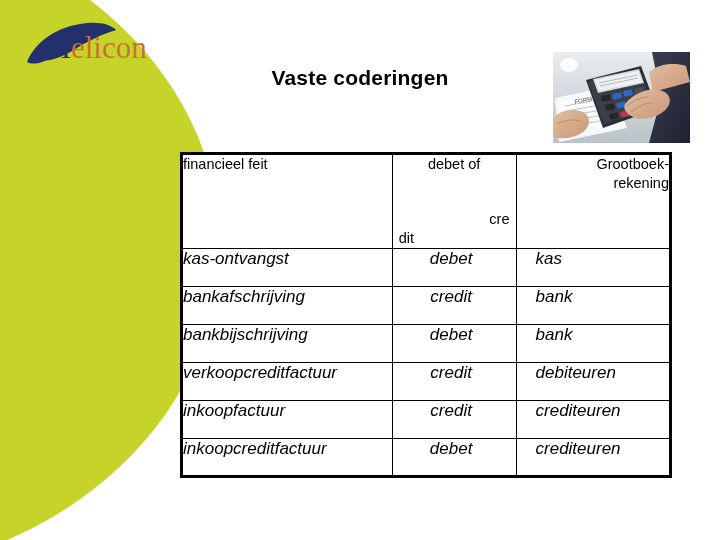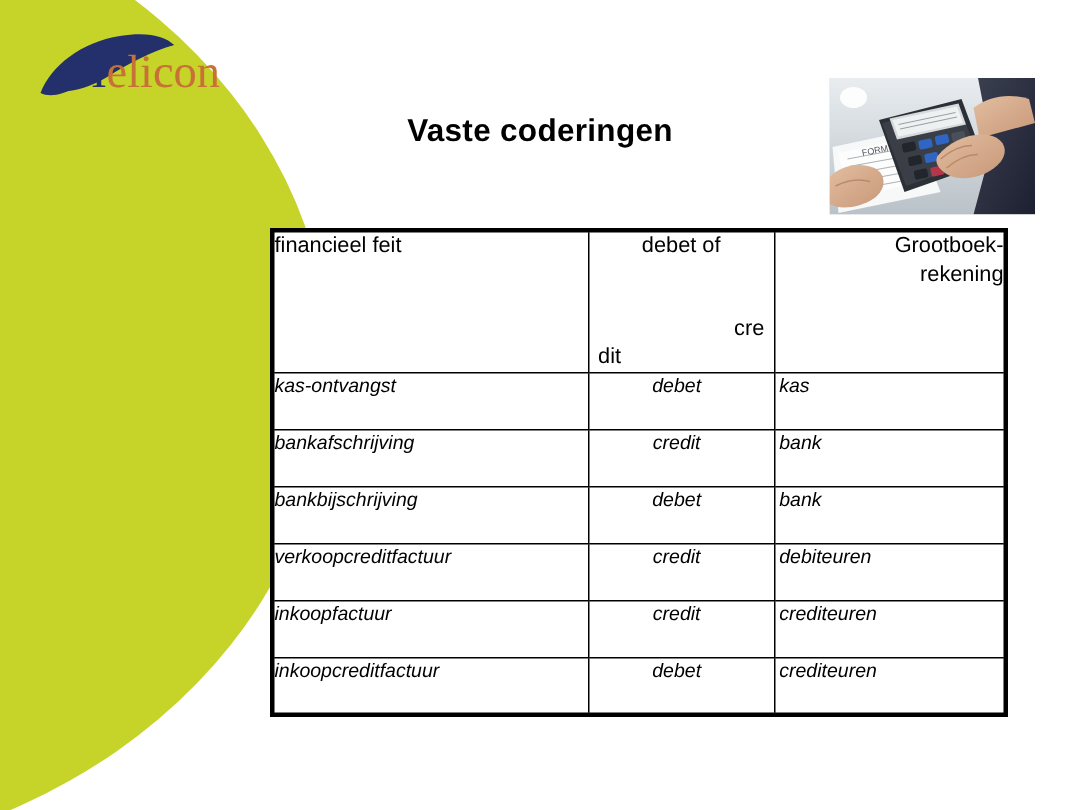--- a/index.html
+++ b/index.html
@@ -50,21 +50,21 @@
   .logo svg {
     display: block;
     width: 160px;
     height: 52px;
   }
 
   
   .slide-title {
     position: absolute;
     left: 150px;
-    top: 76px;
+    top: 66px;
     width: 420px;
     text-align: center;
     font-size: 21px;
     font-weight: bold;
     color: #000000;
     letter-spacing: 0.2px;
     z-index: 3;
     font-family: "Liberation Sans", sans-serif;
   }
 
@@ -122,31 +122,31 @@
   }
   .hdr-dc-line1 { display: block; text-align: center; }
   .hdr-dc-line2 { display: block; text-align: right; margin-top: 36px; }
   .hdr-dc-line3 { display: block; text-align: left; }
   .hdr-cell.gb { text-align: right; }
   .hdr-gb-line { display: block; }
 
   
   .body-cell {
     height: 38px;
-    font-size: 13px;
+    font-size: 17px;
     font-style: italic;
     color: #000000;
     padding: 8px 7px 0 7px;
     line-height: 1.2;
     box-sizing: border-box;
     white-space: nowrap;
   }
   .body-cell.fact { text-align: left; }
   .body-cell.dc   { text-align: center; padding-right: 6px; }
-  .body-cell.gb   { text-align: left; padding-left: 3px; }
+  .body-cell.gb   { text-align: left; padding-left: 19px; }
 </style>
 </head>
 <body>
 
 <div id="slide">
 
   <div class="green-arc"></div>
 
   <div class="logo">
     <svg viewBox="0 0 160 52" xmlns="http://www.w3.org/2000/svg">

